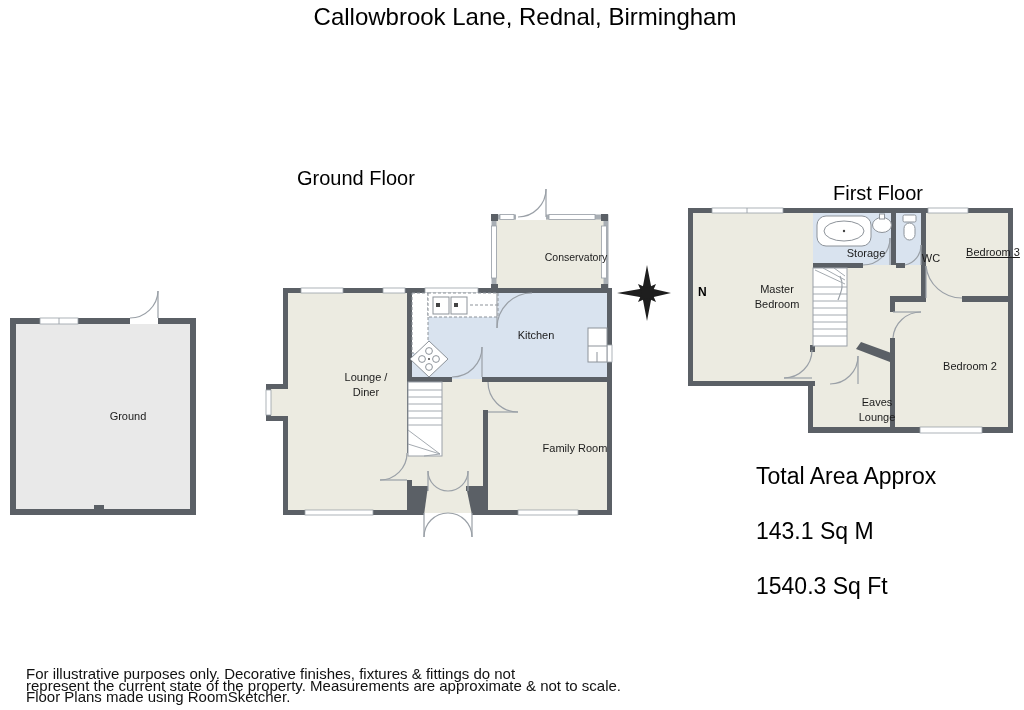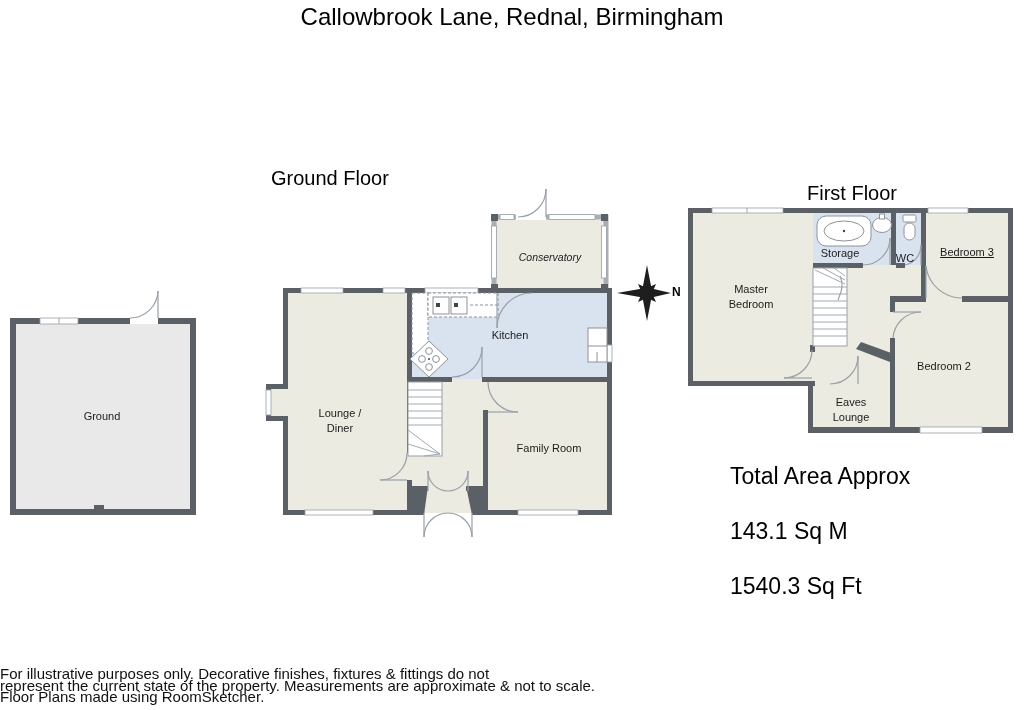--- a/index.html
+++ b/index.html
@@ -1,30 +1,30 @@
 <!DOCTYPE html>
 <html style="--c-wall: #5B6066; --c-room-fill: #ECEBE1; --c-wet-room-fill: #D9E3EF; --c-garage-fill: #E9E9E9; --c-conservatory-wall: #A8AEB4; --c-door-arc: #9AA0A7; --c-fixture-outline: #8D939A; --c-compass: #1E1E1E;"><head>
 <meta charset="utf-8">
 <style>
   html,body{margin:0;padding:0;background:#ffffff;}
   .page{
     position:relative;width:1024px;height:710px;background:#fff;overflow:hidden;
     font-family:"Liberation Sans","DejaVu Sans",sans-serif;color:#1b1b1b;
   }
   .page svg{position:absolute;left:0;top:0;}
-  .txt{position:absolute;white-space:pre-line;}
+  .txt{position:absolute;white-space:pre-line;padding-left:26px;}
   .title{left:0;right:0;top:3px;text-align:center;font-size:24px;color:#000;}
   .floor-label{font-size:20px;color:#000;}
   .floor-label.ground{left:271px;top:167px;}
   .floor-label.first{left:752px;top:182px;width:200px;text-align:center;}
   .room-label{font-size:11px;line-height:15px;text-align:center;color:#1b1b1b;}
   .rl-garage{left:42px;top:409px;width:120px;}
-  .rl-lounge{left:290px;top:406px;width:100px;}
+  .rl-lounge{left:290px;top:370px;width:100px;}
   .rl-kitchen{left:460px;top:328px;width:100px;}
-  .rl-conservatory{left:494px;top:250px;width:112px;font-size:10.5px;font-style:italic;}
+  .rl-conservatory{left:494px;top:250px;width:112px;font-size:10.5px;}
   .rl-family{left:489px;top:441px;width:120px;}
   .rl-master{left:701px;top:282px;width:100px;}
   .rl-bathroom{left:795px;top:246px;width:90px;}
   .rl-wc{left:885px;top:251px;width:40px;}
   .rl-bed3{left:917px;top:245px;width:100px;text-decoration:underline;}
   .rl-bed2{left:894px;top:359px;width:100px;}
   .rl-eaves{left:801px;top:395px;width:100px;}
   .compass-n{left:672px;top:285px;width:16px;font-size:12px;font-weight:bold;color:#000;}
   .total-area{left:730px;top:435px;width:250px;text-align:left;font-size:23px;line-height:27.5px;color:#000;}
   .disclaimer{left:0;right:0;top:668px;font-size:15px;line-height:11.6px;color:#111;}

